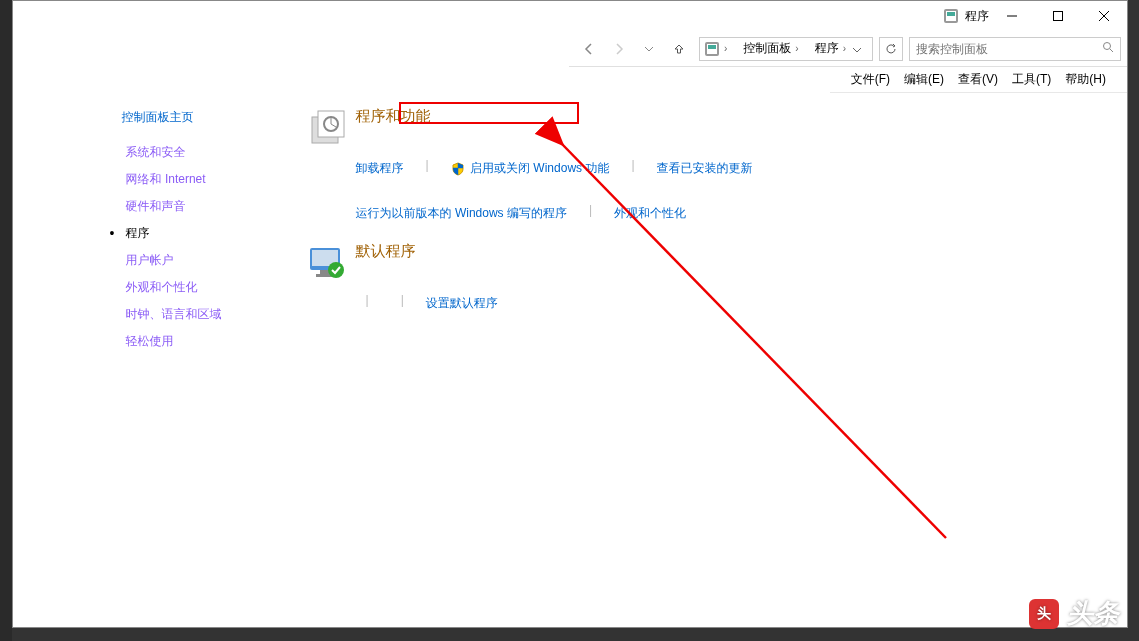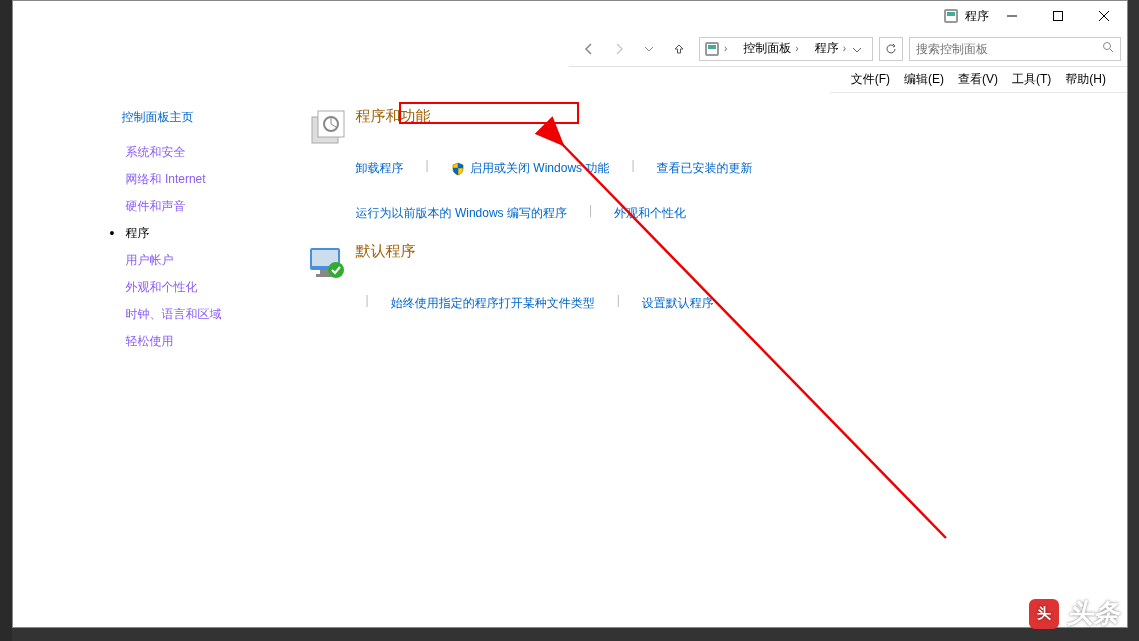--- a/index.html
+++ b/index.html
@@ -199,21 +199,20 @@
             <rect x="6" y="8" width="26" height="16" fill="#cde"></rect>
             <rect x="14" y="28" width="10" height="4" fill="#888"></rect>
             <rect x="10" y="32" width="18" height="3" fill="#888"></rect>
             <circle cx="30" cy="28" r="8" fill="#3a3"></circle>
             <path d="M26 28 L29 31 L34 25" stroke="#fff" stroke-width="2" fill="none"></path>
           </svg>
         <div class="group-body">
           <div class="group-title">默认程序</div>
           <div class="links">
             <span class="link-sep">|</span>
-            <span class="link">始终使用指定的程序打开某种文件类型</span>
             <span class="link-sep">|</span>
             <span class="link">设置默认程序</span>
           </div>
         </div>
       </div>
 
 
       <div class="highlight-box" style="left:113px; top:9px; width:180px; height:22px;"></div>
 
       <svg class="arrow-svg" style="left:0; top:0;" width="880" height="520">

